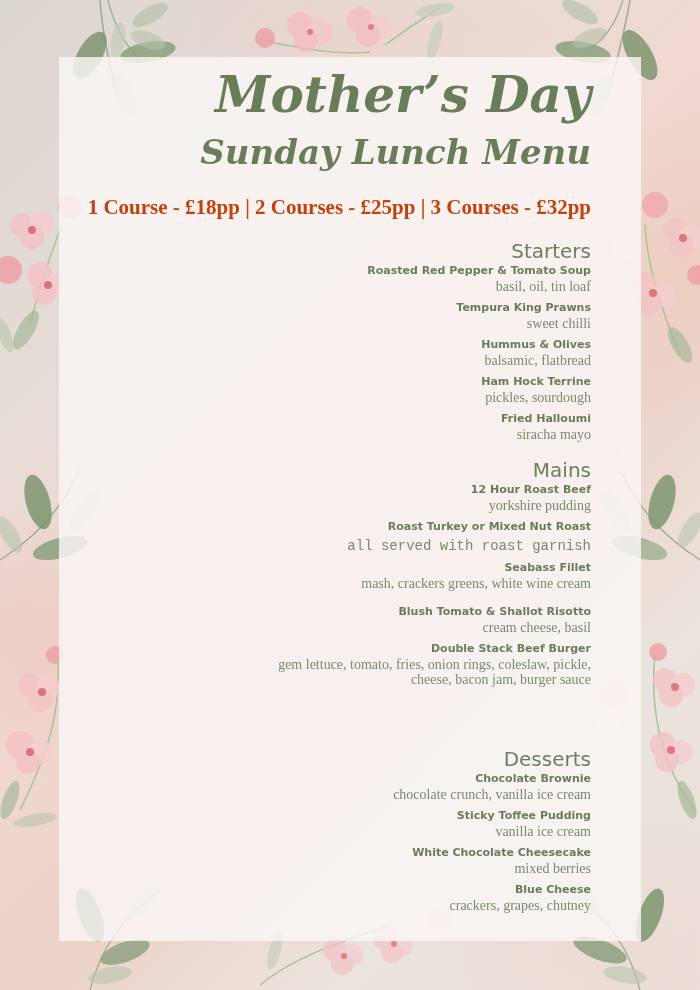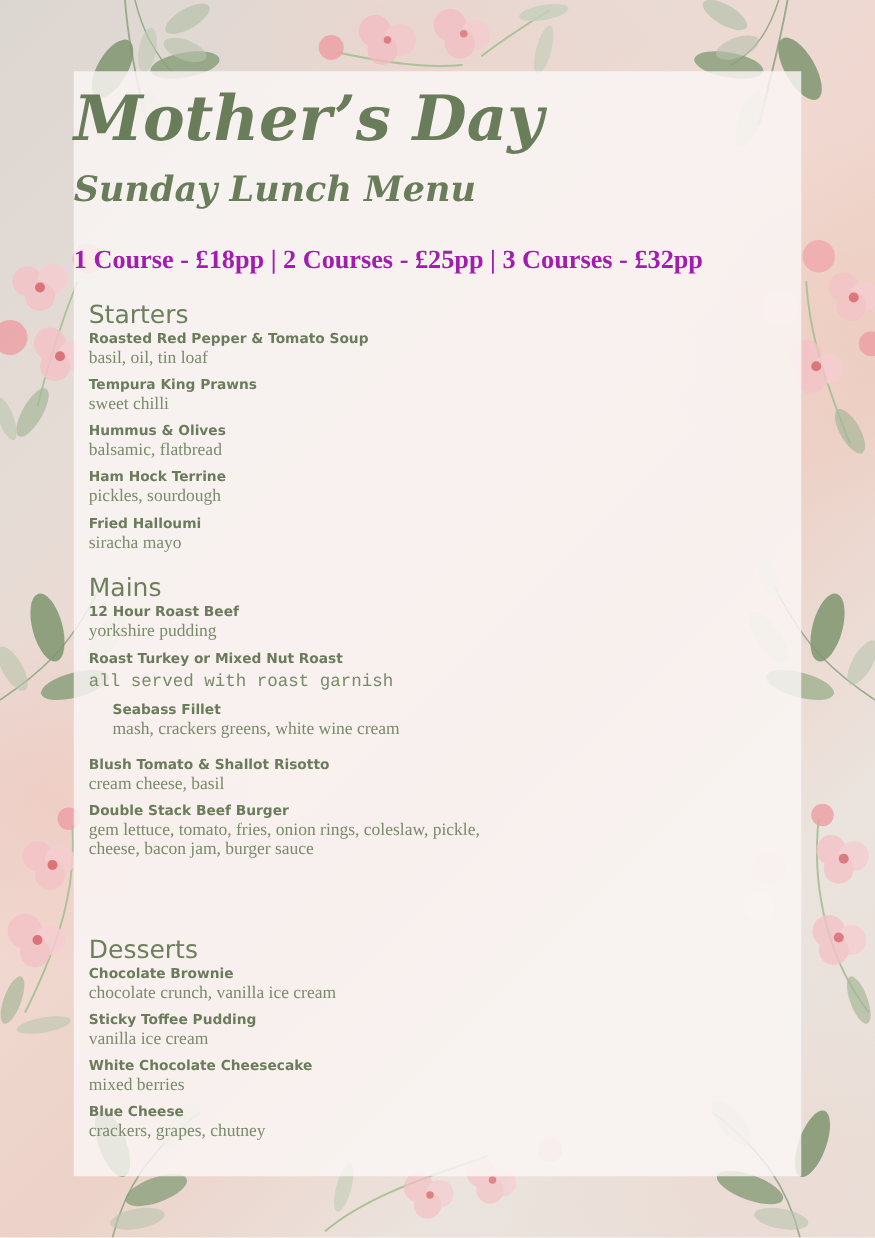--- a/index.html
+++ b/index.html
@@ -17,36 +17,36 @@
       radial-gradient(ellipse 280px 200px at 600px 940px, rgba(236,214,206,0.5), transparent 70%);
   }
   .panel {
     position:absolute; left:59px; top:57px; width:582px; height:884px;
     background: rgba(250,247,245,0.82);
   }
   .deco { position:absolute; pointer-events:none; }
 
   .content {
     position:absolute; left:59px; top:57px; width:532px; height:884px;
-    text-align:left; color:#6f8160;
+    text-align:right; color:#6f8160;
   }
   .title {
     position:absolute; left:0; right:0; top:8px;
     font-family: "DejaVu Serif", serif; font-style:italic; font-weight:bold;
     font-size:50px; line-height:60px; color:#6a7d5a; letter-spacing:0px;
   }
   .subtitle {
     position:absolute; left:0; right:0; top:78px;
     font-family: "DejaVu Serif", serif; font-style:italic; font-weight:bold;
-    font-size:28px; line-height:34px; color:#6a7d5a;
+    font-size:34px; line-height:34px; color:#6a7d5a;
   }
   .prices {
     position:absolute; left:0; right:0; top:136px;
     font-family: "Liberation Serif", serif; font-weight:bold;
-    font-size:21px; line-height:28px; color:#a21caf;
+    font-size:21px; line-height:28px; color:#c2410c;
   }
   .section { position:absolute; left:0; right:0;padding-left:12px; }
   .section-title {
     font-family: "DejaVu Sans", sans-serif; font-weight:normal;
     font-size:20px; line-height:22px; color:#6d7f5d; margin-bottom:0px;
   }
   .item-name {
     font-family: "DejaVu Sans", sans-serif; font-weight:bold;
     font-size:11px; line-height:17px; color:#6b7c5c;
   }

